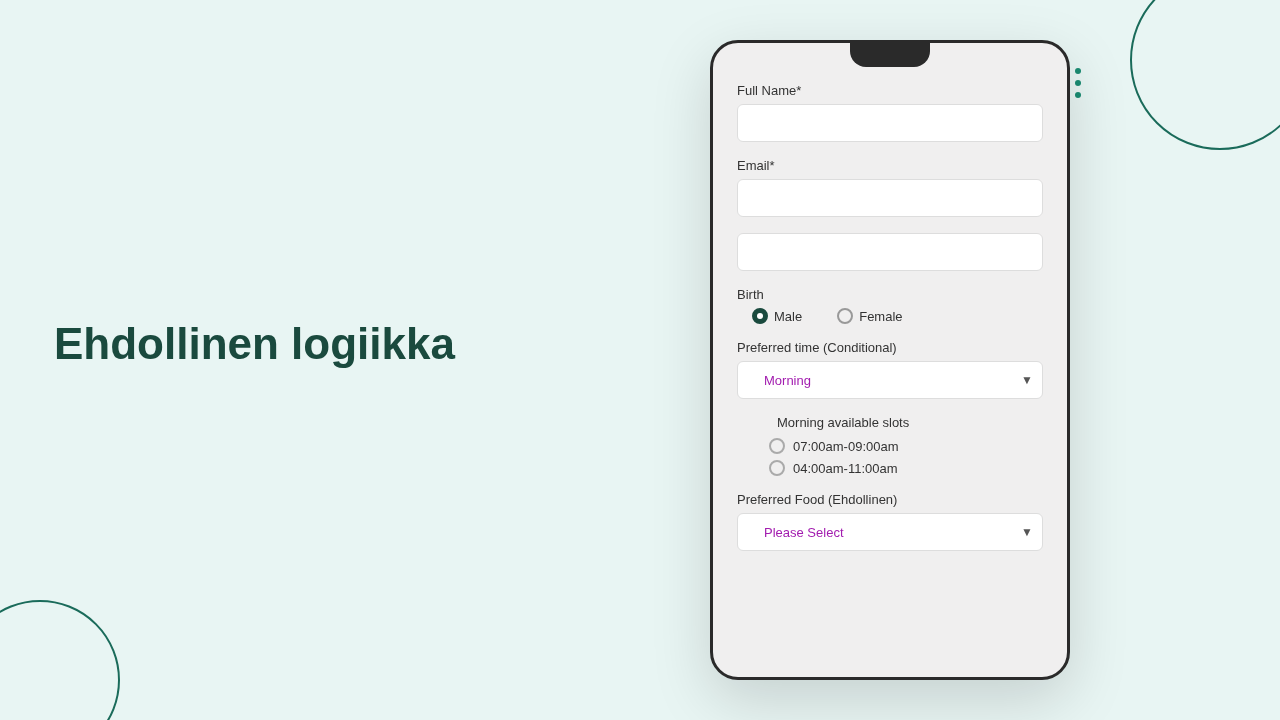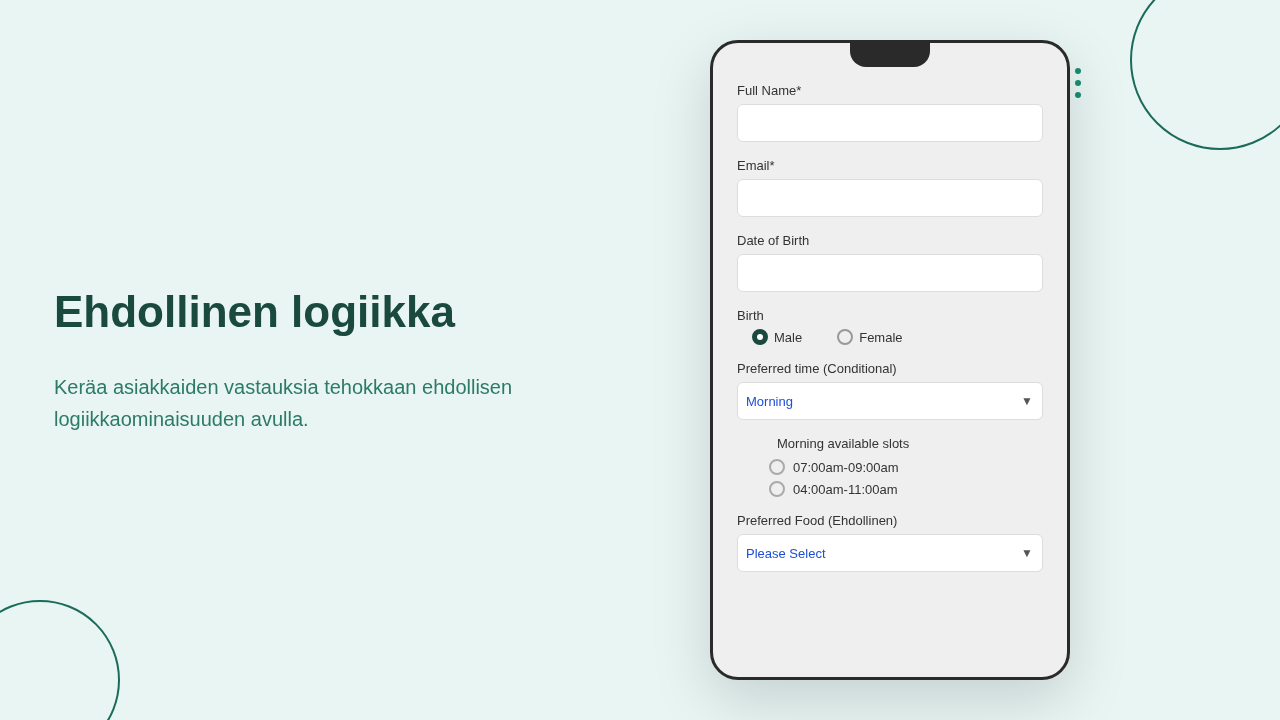--- a/index.html
+++ b/index.html
@@ -176,23 +176,23 @@
     .select-wrapper {
       position: relative;
     }
 
     .form-select {
       width: 100%;
       height: 38px;
       background: #ffffff;
       border: 1px solid #ddd;
       border-radius: 6px;
-      padding: 0 36px 0 8px;
-      font-size: 13px;
-      color: #1d4ed8;
+      padding: 0 36px 0 26px;
+      font-size: 13px;
+      color: #a21caf;
       appearance: none;
       cursor: pointer;
     }
 
     .select-arrow {
       position: absolute;
       right: 10px;
       top: 50%;
       transform: translateY(-50%);
       pointer-events: none;
@@ -248,39 +248,37 @@
   <div class="deco-dot"></div>
     <div class="deco-dot"></div>
     <div class="deco-dot"></div>
     <div class="deco-dot"></div>
 </div>
 
 <div class="deco-circle-bottom-left"></div>
 
 <div class="left-content">
   <h1 class="main-title">Ehdollinen logiikka</h1>
-  <p class="description">Keräa asiakkaiden vastauksia tehokkaan ehdollisen logiikkaominaisuuden avulla.</p>
 </div>
 
 <div class="phone-mockup">
   <div class="phone-notch"></div>
   <div class="phone-content">
 
     <div class="form-group">
       <label class="form-label">Full Name*</label>
       <input type="text" class="form-input" style="">
     </div>
 
     <div class="form-group">
       <label class="form-label">Email*</label>
       <input type="email" class="form-input" style="">
     </div>
 
     <div class="form-group">
-      <label class="form-label">Date of Birth</label>
       <input type="text" class="form-input" style="">
     </div>
 
     <div class="form-group">
       <label class="form-label">Birth</label>
       <div class="gender-group">
         <div class="radio-option">
           <div class="radio-circle selected"></div>
           <span>Male</span>
         </div>

